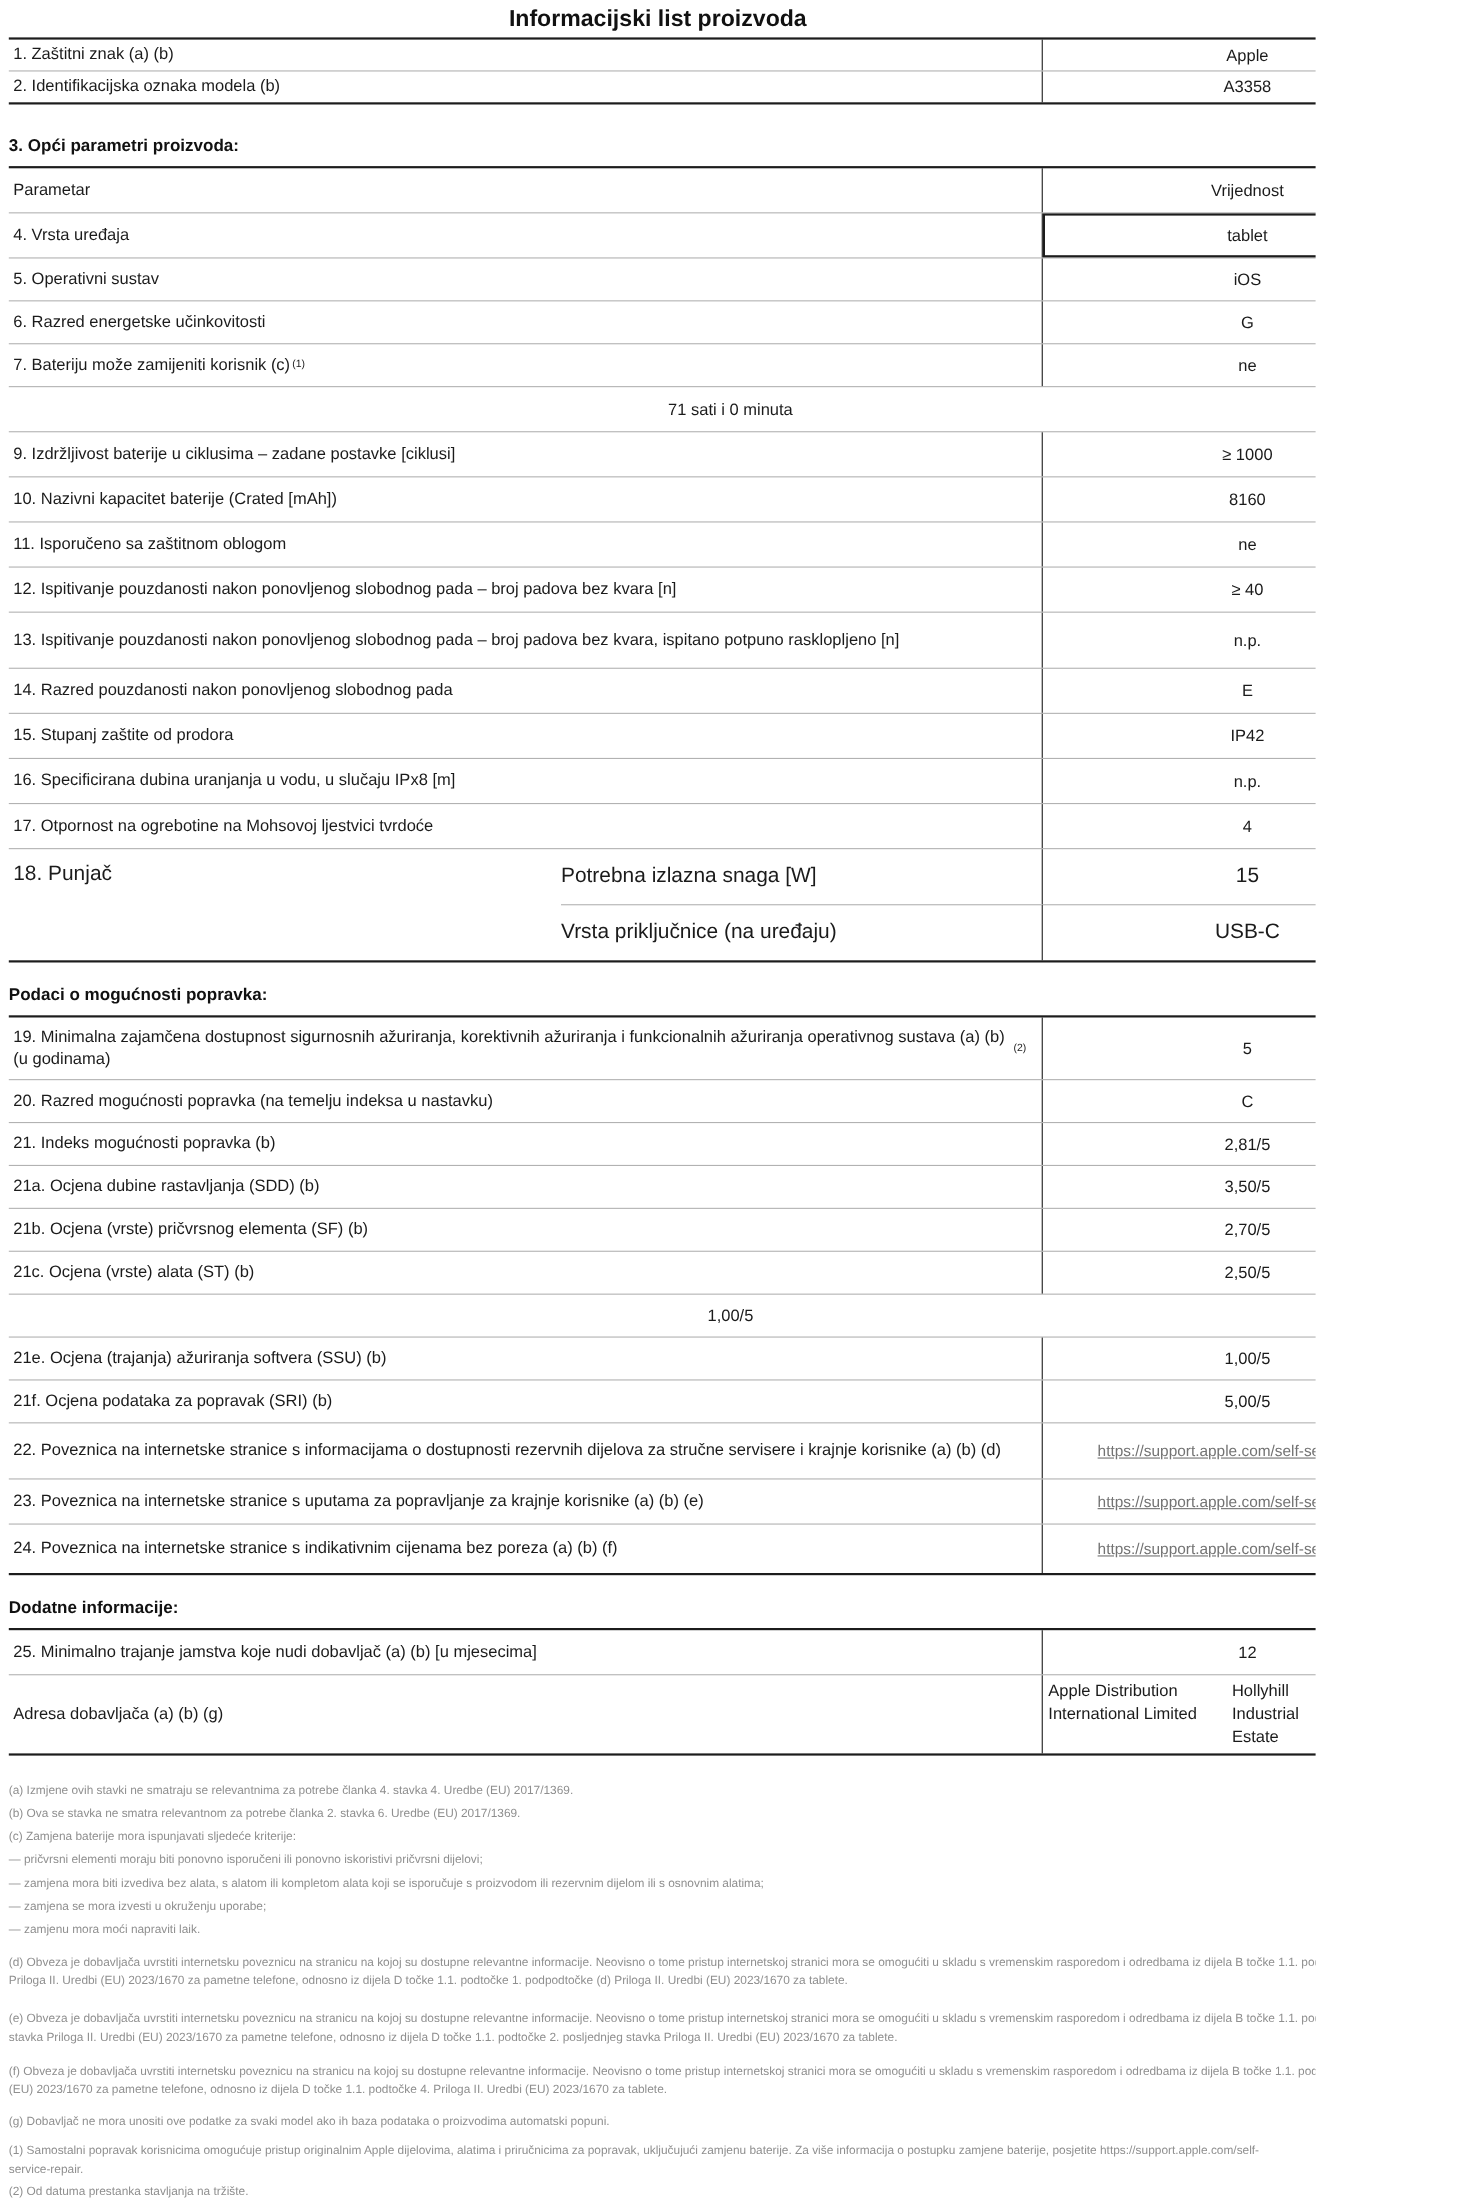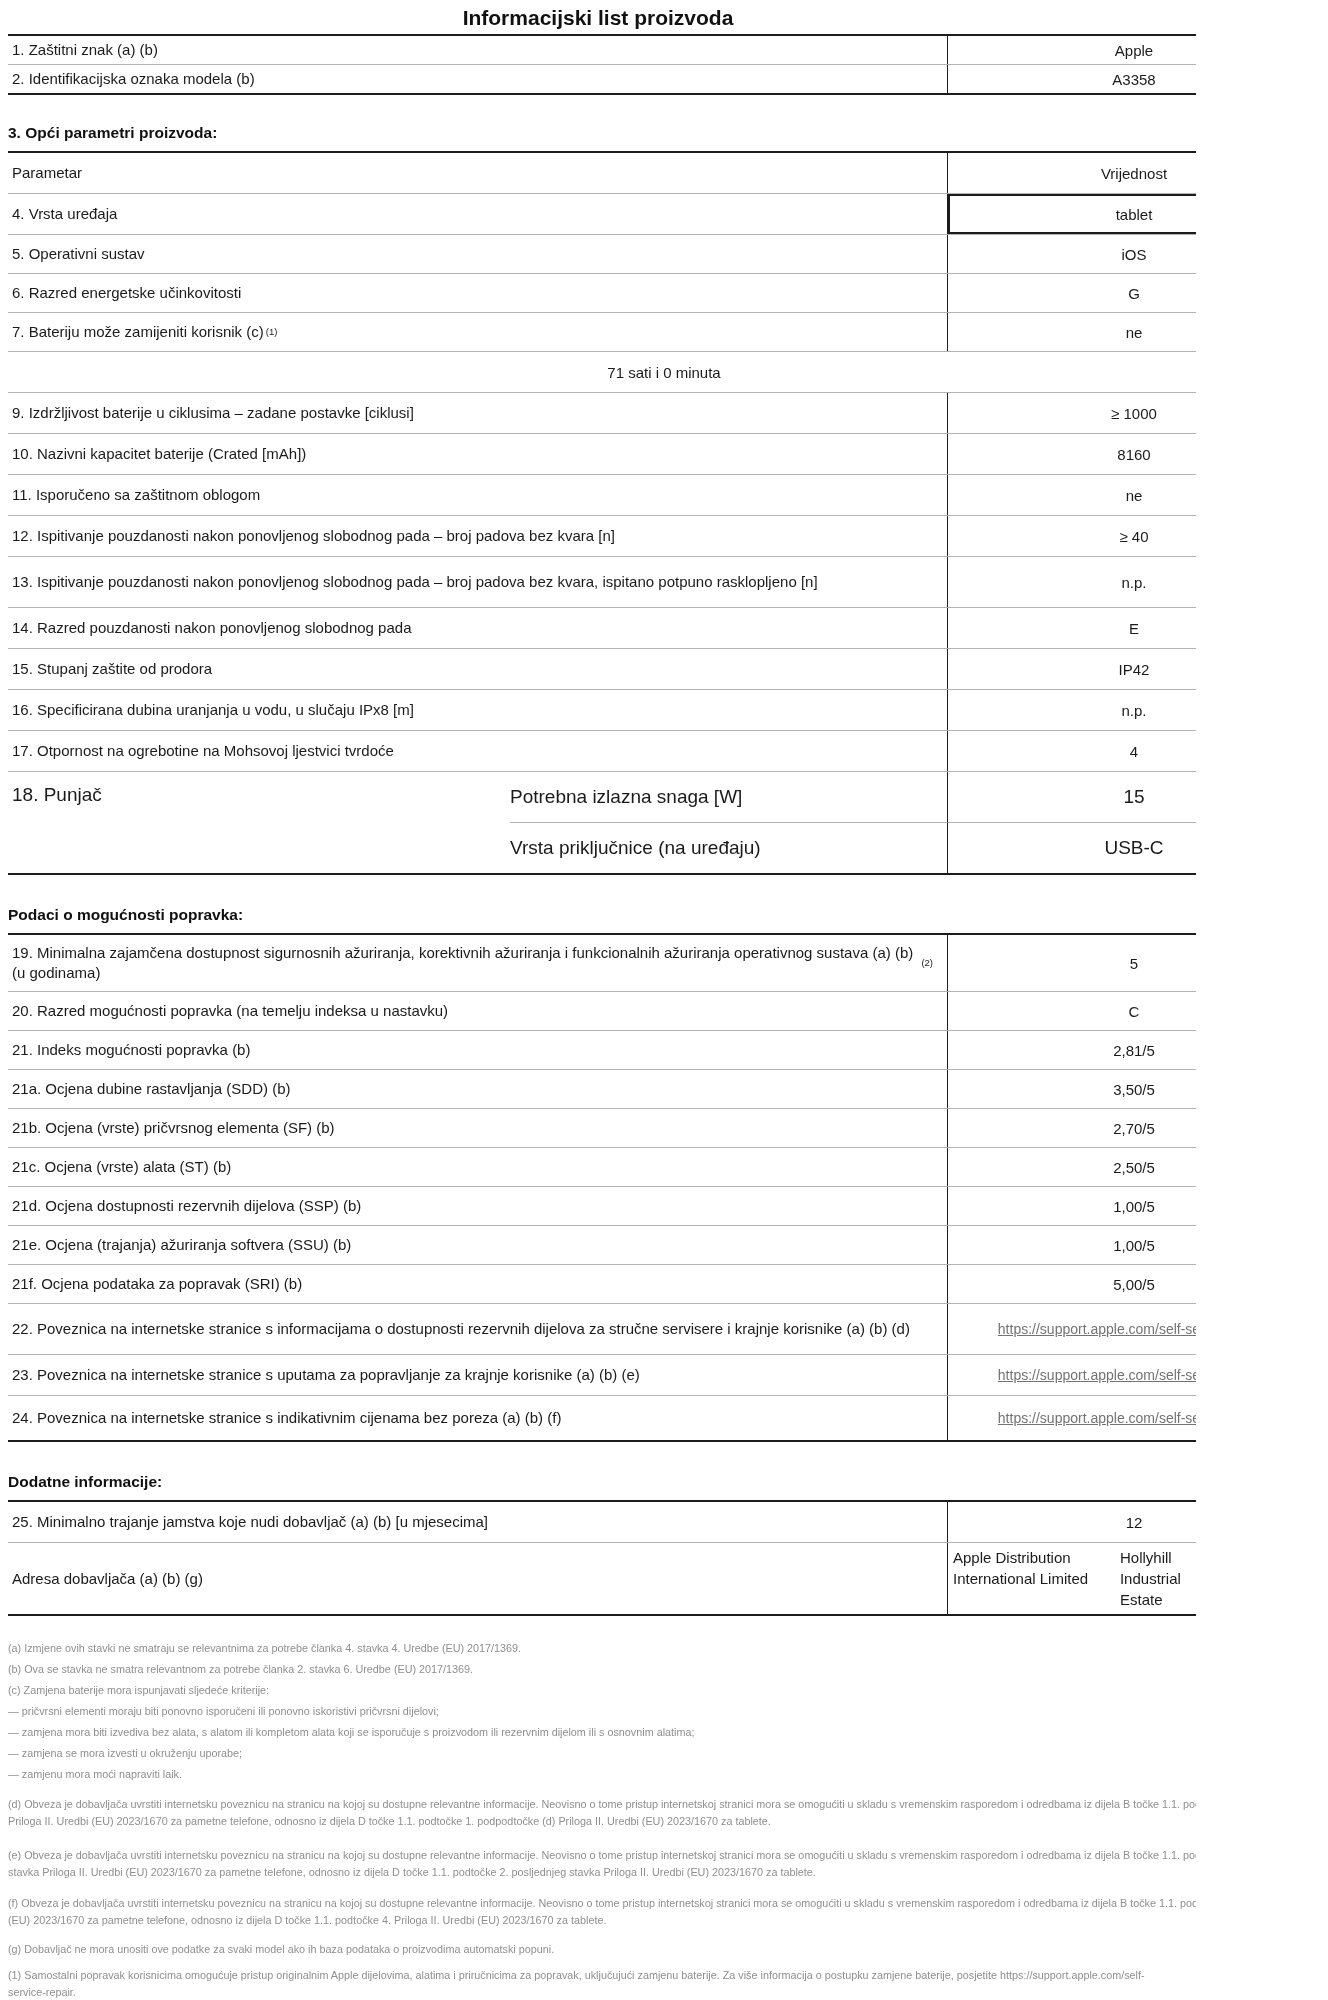--- a/index.html
+++ b/index.html
@@ -3,21 +3,21 @@
 <meta charset="utf-8">
 <style>
   html,body{margin:0;padding:0;background:#ffffff;}
   .page{
     width:1196px;height:2000px;box-sizing:border-box;
     padding:6px 8px;background:#fff;overflow:hidden;position:relative;
     font-family:"Liberation Sans","DejaVu Sans",sans-serif;color:#1b1b1b;
   }
   .title{margin:0 0 4px 0;text-align:center;font-size:21px;font-weight:bold;line-height:24px;color:#111;}
   .sec-heading{margin:28px 0 9px 0;font-size:15.5px;font-weight:bold;line-height:19px;color:#111;}
-  .sec-heading.mt26{margin-top:30px;}
+  .sec-heading.mt26{margin-top:20px;}
 
   .tbl{border-top:2px solid #1c1c1c;border-bottom:2px solid #1c1c1c;width:1312px;}
   .r{display:flex;align-items:stretch;border-top:1px solid #b2b2b2;min-height:38px;font-size:15px;}
   .tbl .r:first-child{border-top:none;}
   .r.h27{min-height:27px;}
   .r.h40{min-height:40px;}
   .r.h44{min-height:44px;}
   .r.h50{min-height:50px;}
   .r.h56{min-height:56px;}
   .r.h66{min-height:66px;}
@@ -167,21 +167,20 @@
     </div>
     <div class="r">
       <div class="lc">21b. Ocjena (vrste) pričvrsnog elementa (SF) (b)</div>
       <div class="vc">2,70/5</div>
     </div>
     <div class="r">
       <div class="lc">21c. Ocjena (vrste) alata (ST) (b)</div>
       <div class="vc">2,50/5</div>
     </div>
     <div class="r">
-      <div class="lc">21d. Ocjena dostupnosti rezervnih dijelova (SSP) (b)</div>
       <div class="vc">1,00/5</div>
     </div>
     <div class="r">
       <div class="lc">21e. Ocjena (trajanja) ažuriranja softvera (SSU) (b)</div>
       <div class="vc">1,00/5</div>
     </div>
     <div class="r">
       <div class="lc">21f. Ocjena podataka za popravak (SRI) (b)</div>
       <div class="vc">5,00/5</div>
     </div>

